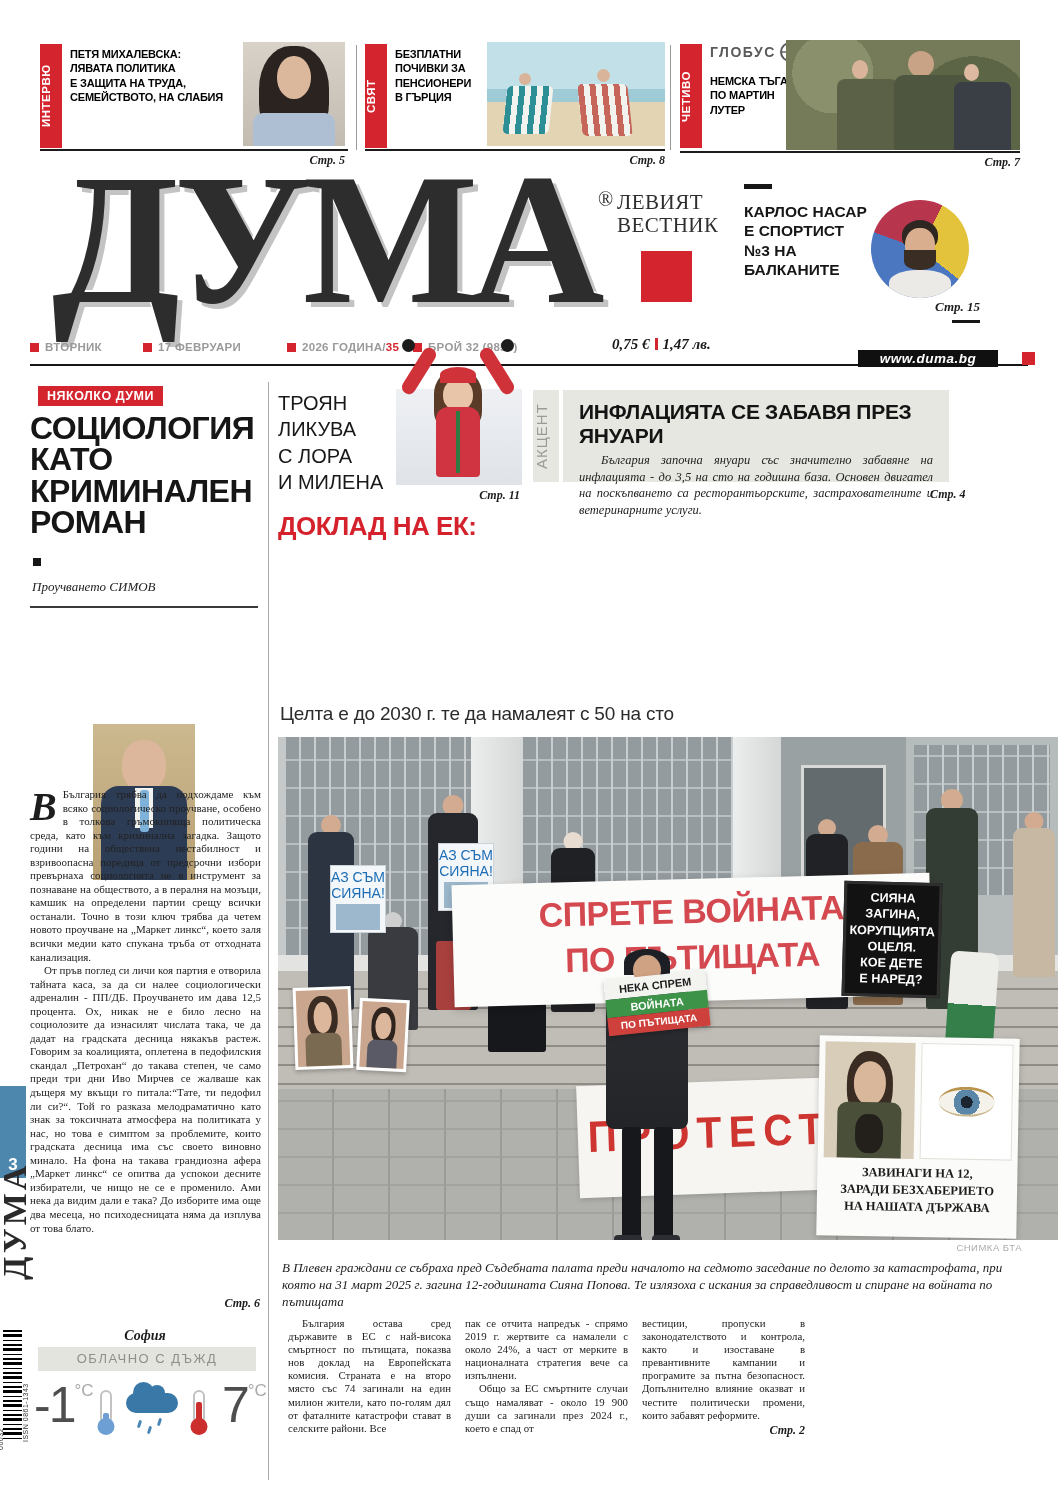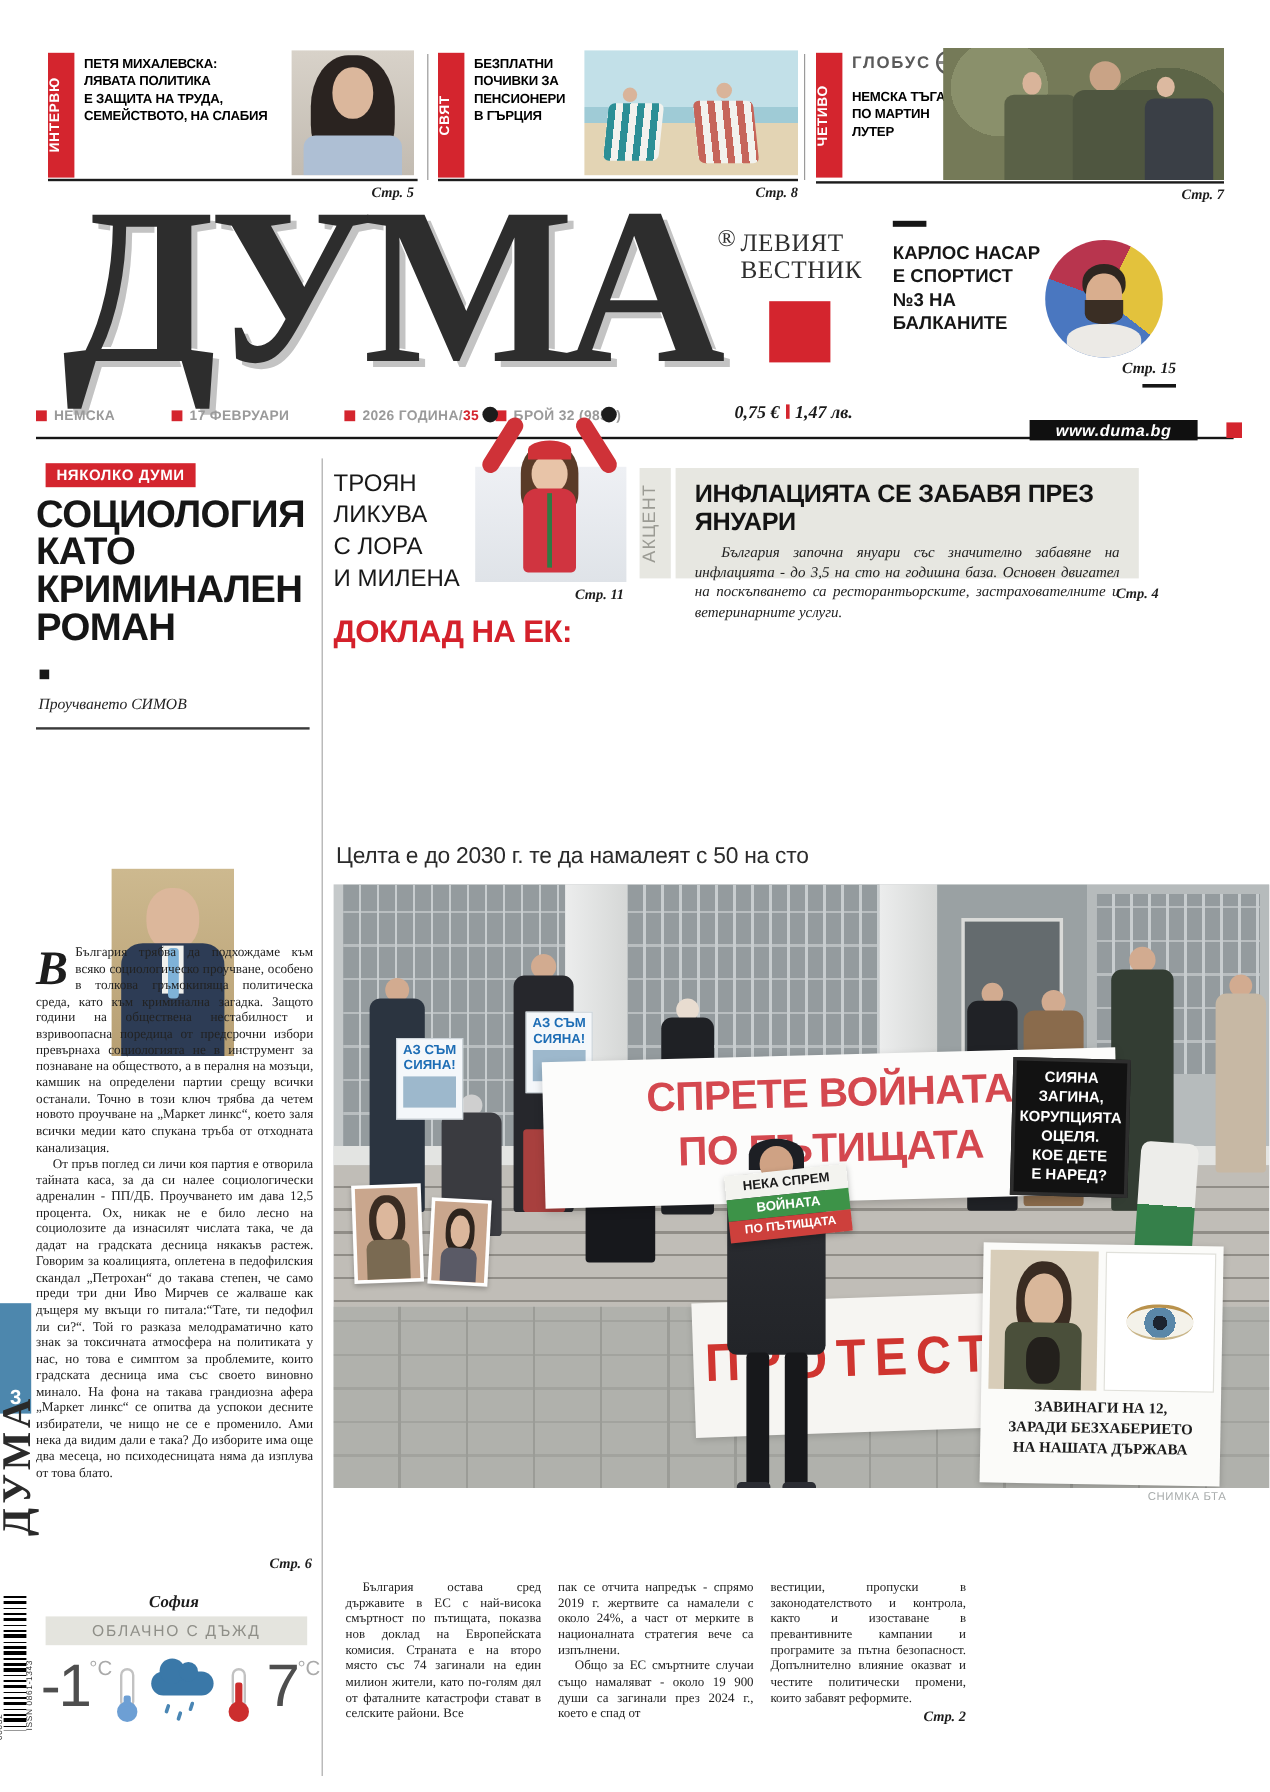--- a/index.html
+++ b/index.html
@@ -100,21 +100,21 @@
   .sign-black{background:#121212;border:3px solid #2e2e2e;transform:rotate(1.5deg);z-index:5;
         text-align:center;color:#fff;font-size:12.5px;font-weight:bold;line-height:1.3;
         padding-top:5px}
   .sign-tri{z-index:7;transform:rotate(-6deg);box-shadow:0 2px 5px rgba(0,0,0,.25)}
   .sign-tri div{text-align:center;font-weight:bold}
   .sign-tri .r1{background:#f3f3ef;color:#1c1c1c;font-size:11px;line-height:20px;height:20px}
   .sign-tri .r2{background:#3d9348;color:#fff;font-size:11px;line-height:18px;height:18px}
   .sign-tri .r3{background:#cd403c;color:#fff;font-size:10px;line-height:18px;height:18px}
   .sign-blue{background:#f4f7fa;border:1px solid #cdd4d9;z-index:4;text-align:center;
         padding-top:3px}
-  .sign-blue .t{font-size:11px;font-weight:bold;line-height:1.15;color:#1d6db5}
+  .sign-blue .t{font-size:14px;font-weight:normal;line-height:1.15;color:#1d6db5}
   .sign-blue .m{margin:3px auto 0;width:80%;height:26px;background:#9db8cc}
   .banner-protest{background:#f6f5f2;transform:rotate(-2deg);z-index:3;text-align:center;
         box-shadow:0 2px 5px rgba(0,0,0,.15)}
   .banner-protest .txt{font-size:44px;font-weight:bold;letter-spacing:8px;color:#cf3530;
         margin-top:26px;transform:scaleX(.92);transform-origin:center}
   .banner-mem{background:#fbfbf9;transform:rotate(1deg);z-index:5;padding:6px;
         box-shadow:0 2px 6px rgba(0,0,0,.2)}
   .banner-mem .imgs{display:flex;gap:6px;height:116px}
   .banner-mem .girl{flex:1;position:relative;background:#d8cdb9;overflow:hidden}
   .banner-mem .girl i{position:absolute;display:block}
@@ -249,21 +249,21 @@
 БАЛКАНИТЕ</div>
   <div class="abs circle-photo" style="left:871px;top:200px;width:98px;height:98px">
     <i style="left:31px;top:20px;width:36px;height:30px;background:#2e2620;border-radius:50% 50% 40% 40%"></i>
     <i style="left:34px;top:28px;width:30px;height:36px;background:#d9ae8e;border-radius:46%"></i>
     <i style="left:33px;top:50px;width:32px;height:20px;background:#3a2e24;border-radius:0 0 45% 45%"></i>
     <i style="left:18px;top:70px;width:62px;height:28px;background:#eceae6;border-radius:45% 45% 0 0"></i>
   </div>
   <div class="abs pageref" style="left:905px;top:299px;width:75px;text-align:right;font-size:13px">Стр. 15</div>
   <div class="abs" style="left:952px;top:320px;width:28px;height:3px;background:#161616"></div>
 
-  <div class="abs dl-item" style="left:30px;top:341px"><span class="sq"></span><span>НЕМСКА</span><span class="red"></span></div>
+  <div class="abs dl-item" style="left:30px;top:341px"><span class="sq"></span><span>ВТОРНИК</span><span class="red"></span></div>
   <div class="abs dl-item" style="left:143px;top:341px"><span class="sq"></span><span>17 ФЕВРУАРИ</span><span class="red"></span></div>
   <div class="abs dl-item" style="left:287px;top:341px"><span class="sq"></span><span>2026 ГОДИНА/</span><span class="red">35</span></div>
   <div class="abs dl-item" style="left:413px;top:341px"><span class="sq"></span><span>БРОЙ 32 (9856)</span><span class="red"></span></div>
 
   <div class="abs price" style="left:612px;top:336px"><span>0,75 €</span><span class="bar"></span><span>1,47 лв.</span></div>
 
   <div class="abs mainrule" style="left:30px;top:364px;width:998px"></div>
   <div class="abs webbar" style="left:858px;top:350px;width:140px;height:17px">www.duma.bg</div>
   <div class="abs redsq" style="left:1022px;top:352px;width:13px;height:13px"></div>
 
@@ -445,20 +445,21 @@
 
     <div class="sign-tri" style="position:absolute;left:328px;top:238px;width:102px">
       <div class="r1">НЕКА СПРЕМ</div>
       <div class="r2">ВОЙНАТА</div>
       <div class="r3">ПО ПЪТИЩАТА</div>
     </div>
   </div>
 
   <div class="abs credit" style="left:900px;top:1242px;width:122px;text-align:right">СНИМКА БТА</div>
 
+  <div class="abs caption" style="left:282px;top:1259px;width:742px">В Плевен граждани се събраха пред Съдебната палата преди началото на седмото заседание по делото за катастрофата, при която на 31 март 2025 г. загина 12-годишната Сияна Попова. Те излязоха с искания за справедливост и спиране на войната по пътищата</div>
 
   <div class="abs bcols" style="left:288px;top:1317px;width:694px">
     <div class="bcol">
       <p class="ind">България остава сред държавите в ЕС с най-висока смъртност по пътищата, показва нов доклад на Европейската комисия. Страната е на второ място със 74 загинали на един милион жители, като по-голям дял от фаталните катастрофи стават в селските райони. Все</p>
     </div>
     <div class="bcol">
       <p>пак се отчита напредък - спрямо 2019 г. жертвите са намалели с около 24%, а част от мерките в националната стратегия вече са изпълнени.</p>
       <p class="ind">Общо за ЕС смъртните случаи също намаляват - около 19 900 души са загинали през 2024 г., което е спад от</p>
     </div>
     <div class="bcol">

